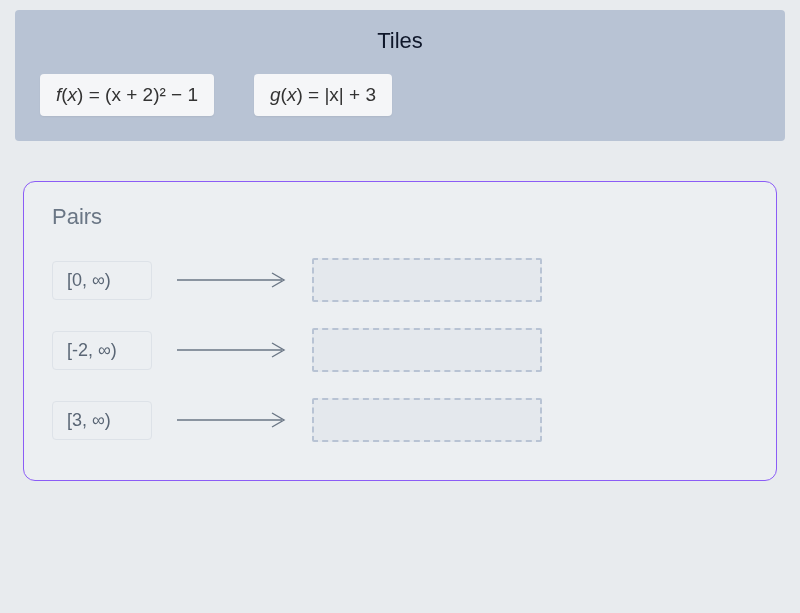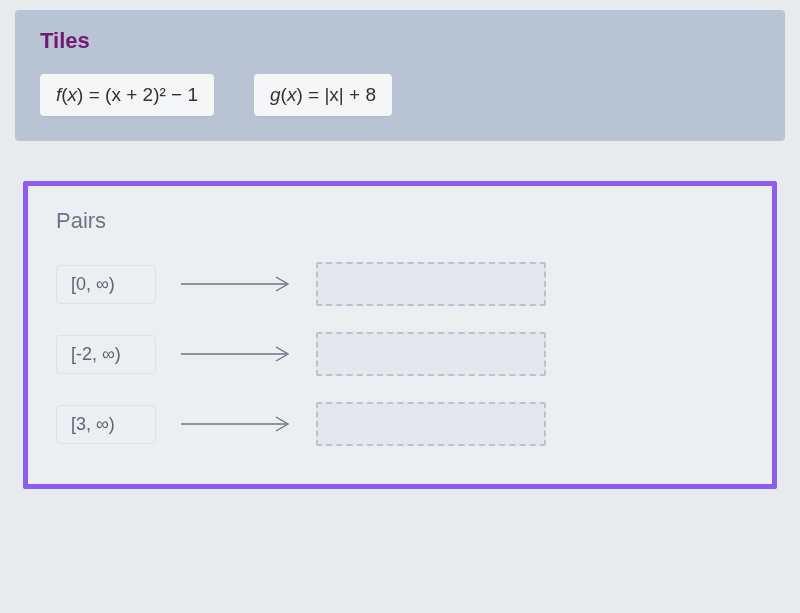--- a/index.html
+++ b/index.html
@@ -14,24 +14,25 @@
       height: 613px;
       padding: 10px 15px;
     }
     .tiles-section {
       background: #b8c3d4;
       border-radius: 4px;
       padding: 18px 25px 25px 25px;
       margin-bottom: 40px;
     }
     .tiles-heading {
-      color: #701a75;
+      color: #0f172a;
       font-size: 22px;
-      font-weight: 700;
+      font-weight: 400;
       margin-bottom: 20px;
+      text-align: center;
     }
     .tiles-row {
       display: flex;
       gap: 40px;
       align-items: flex-end;
     }
     .tile {
       background: #f5f6f8;
       border-radius: 4px;
       padding: 10px 16px;
@@ -39,22 +40,22 @@
       font-size: 19px;
       cursor: grab;
       box-shadow: 0 1px 2px rgba(0,0,0,0.06);
       white-space: nowrap;
     }
     .tile .fn {
       font-style: italic;
     }
     .pairs-section {
       background: #eceff2;
-      border: 5px solid #8b5cf6;
-      border-radius: 2px;
+      border: 1px solid #8b5cf6;
+      border-radius: 12px;
       padding: 22px 28px 30px 28px;
       margin: 0 8px;
     }
     .pairs-heading {
       color: #6a7685;
       font-size: 22px;
       font-weight: 400;
       margin-bottom: 28px;
     }
     .pair-row {
@@ -96,21 +97,21 @@
 </head>
 <body>
 
 <div class="tiles-section">
   <div class="tiles-heading">Tiles</div>
   <div class="tiles-row">
     <div class="tile">
       <span class="fn">f</span>(<span class="fn">x</span>) = <span>(x + 2)² − 1</span>
     </div>
     <div class="tile">
-      <span class="fn">g</span>(<span class="fn">x</span>) = <span>|x| + 8</span>
+      <span class="fn">g</span>(<span class="fn">x</span>) = <span>|x| + 3</span>
     </div>
   </div>
 </div>
 
 <div class="pairs-section">
   <div class="pairs-heading">Pairs</div>
 
   <div class="pair-row">
     <div class="pair-label">[0, ∞)</div>
     <div class="arrow-wrap">

